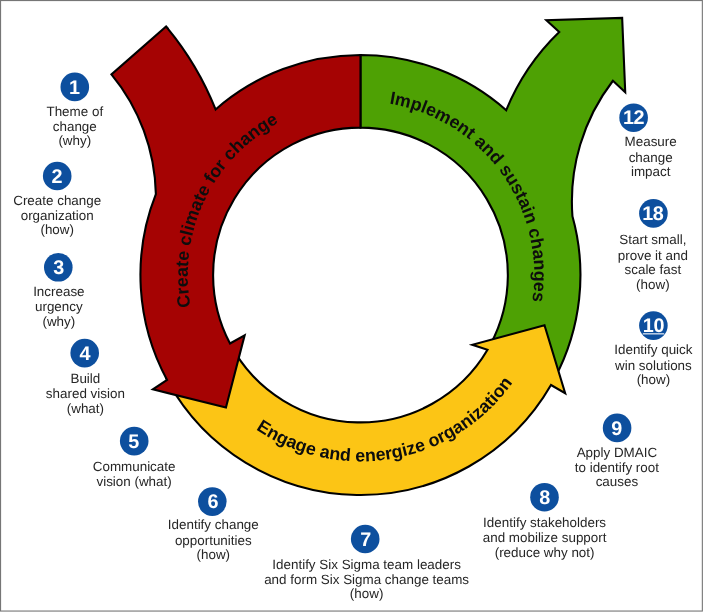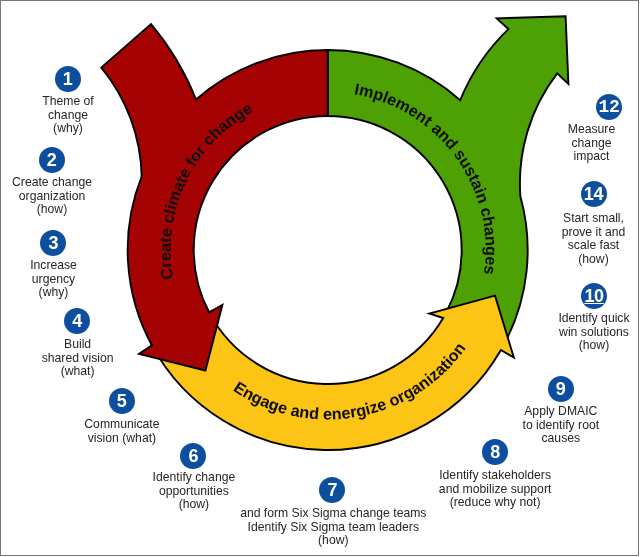--- a/index.html
+++ b/index.html
@@ -70,49 +70,49 @@
         <div>vision (what)</div>
       </div>
       <div class="badge" style="left: 180.4px; top: 442.8px;">6</div>
       <div class="steplabel" style="left: -6.1px; width: 400px; top: 471.4px;">
         <div>Identify change</div>
         <div>opportunities</div>
         <div>(how)</div>
       </div>
       <div class="badge" style="left: 319.4px; top: 477.3px;">7</div>
       <div class="steplabel" style="left: 133.3px; width: 400px; top: 507px;">
+        <div>Identify Six Sigma team leaders</div>
         <div>and form Six Sigma change teams</div>
-        <div>Identify Six Sigma team leaders</div>
         <div>(how)</div>
       </div>
       <div class="badge" style="left: 482.1px; top: 439.4px;">8</div>
       <div class="steplabel" style="left: 295.1px; width: 400px; top: 469.2px;">
         <div>Identify stakeholders</div>
         <div>and mobilize support</div>
         <div>(reduce why not)</div>
       </div>
       <div class="badge" style="left: 547.6px; top: 376.1px;">9</div>
       <div class="steplabel" style="left: 360.8px; width: 400px; top: 405px;">
         <div>Apply DMAIC</div>
         <div>to identify root</div>
         <div>causes</div>
       </div>
       <div class="badge" style="left: 581.1px; top: 283.3px; text-decoration: underline;">10</div>
       <div class="steplabel" style="left: 394px; width: 400px; top: 312px;">
         <div>Identify quick</div>
         <div>win solutions</div>
         <div>(how)</div>
       </div>
-      <div class="badge" style="left: 580.5px; top: 180.8px;">14</div>
+      <div class="badge" style="left: 580.5px; top: 180.8px;">18</div>
       <div class="steplabel" style="left: 393.5px; width: 400px; top: 212.2px;">
         <div>Start small,</div>
         <div>prove it and</div>
         <div>scale fast</div>
         <div>(how)</div>
       </div>
-      <div class="badge" style="left: 596px; top: 94.2px; font-family: Liberation Mono, monospace;">12</div>
+      <div class="badge" style="left: 563px; top: 94.2px;">12</div>
       <div class="steplabel" style="left: 391.5px; width: 400px; top: 123px;">
         <div>Measure</div>
         <div>change</div>
         <div>impact</div>
       </div>
     </div>
 </div>
 
 </body></html>

